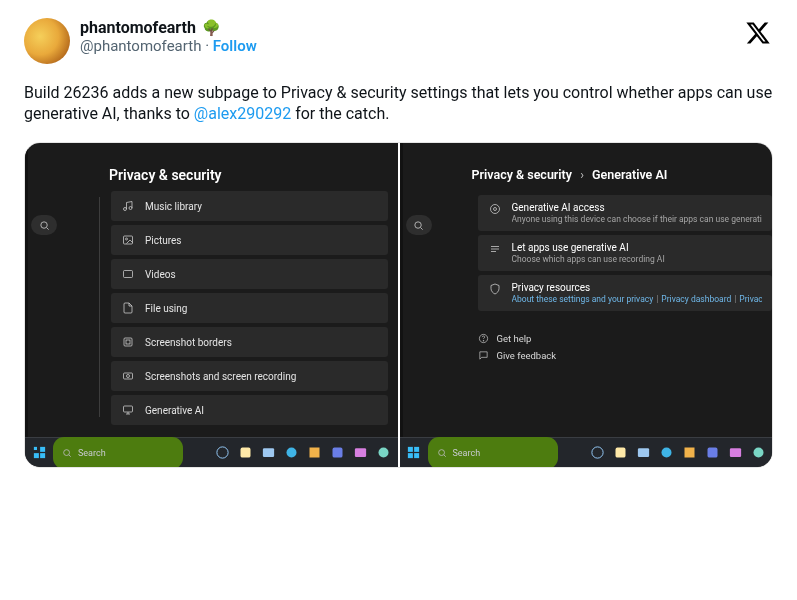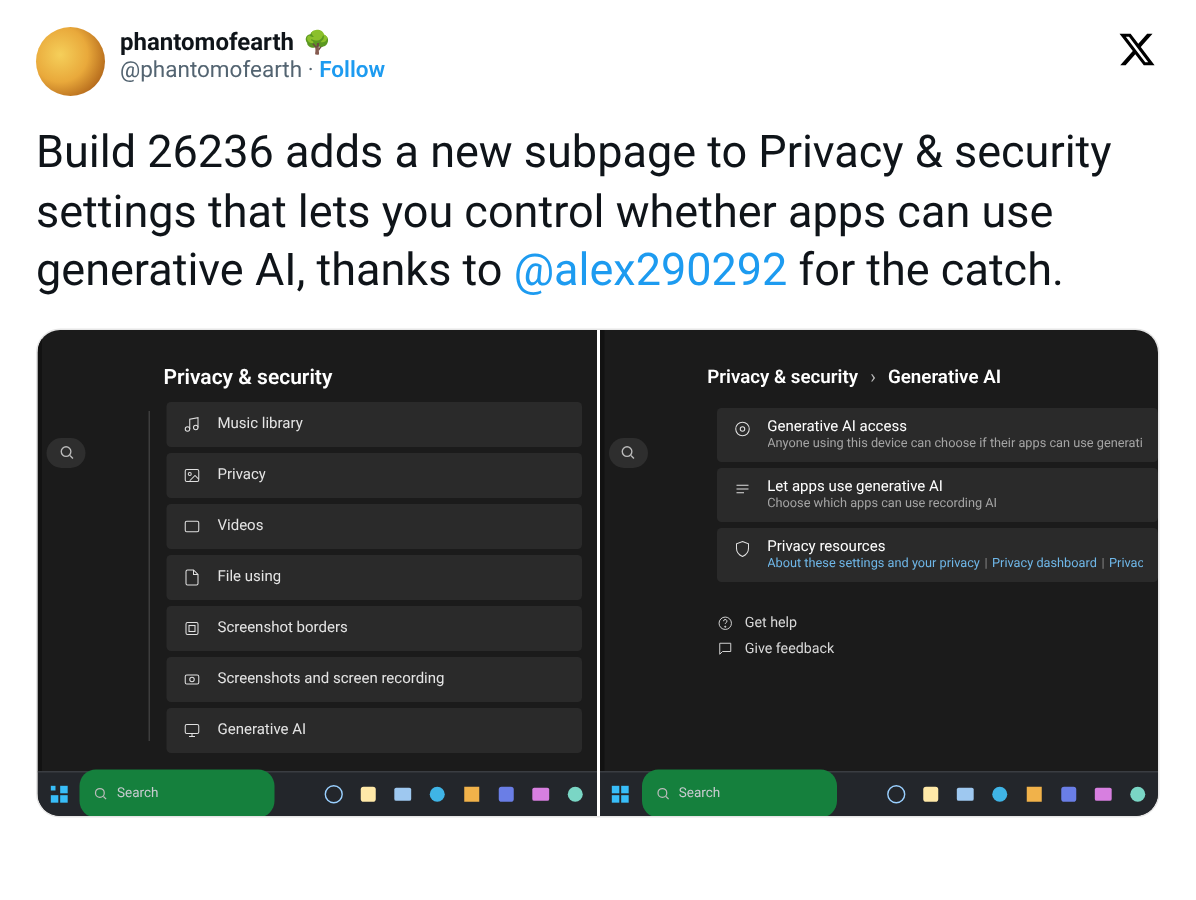--- a/index.html
+++ b/index.html
@@ -11,21 +11,21 @@
   .avatar { width: 46px; height: 46px; border-radius: 50%; background: radial-gradient(circle at 35% 40%, #f5cf5a 0%, #e9a93b 45%, #b96f1e 75%, #6d3d12 100%); flex: 0 0 46px; }
   .names { line-height: 1.2; }
   .display-name { font-weight: 700; color: #0f1419; font-size: 16px; }
   .handle-line { font-size: 15px; color: #536471; }
   .handle { color: #536471; }
   .follow-link { color: #1d9bf0; font-weight: 600; }
   .x-logo { position: absolute; right: 26px; top: 20px; }
   .x-logo svg { width: 26px; height: 26px; fill: #000; }
   .tree { font-size: 15px; margin-left: 2px; }
 
-  .tweet-text { margin-top: 18px; font-size: 30px; line-height: 1.32; color: #0f1419; font-weight: 400; }
+  .tweet-text { margin-top: 18px; font-size: 16px; line-height: 1.32; color: #0f1419; font-weight: 400; }
   .mention { color: #1d9bf0; }
 
   .gallery { margin-top: 18px; display: flex; gap: 2px; border-radius: 16px; overflow: hidden; border: 1px solid #e6e6e6; height: 326px; }
   .pane { flex: 1 1 50%; background: #1b1b1b; color: #e8e8e8; position: relative; overflow: hidden; font-size: 10px; }
 
   .pane-title { font-size: 14px; font-weight: 600; color: #fff; position: absolute; top: 24px; left: 84px; }
   .crumb { font-size: 12.5px; font-weight: 600; color: #fff; position: absolute; top: 24px; left: 72px; white-space: nowrap; }
   .crumb .sep { color: #bbb; margin: 0 5px; font-weight: 400; }
 
   .search-pill { position: absolute; left: 6px; top: 72px; width: 26px; height: 20px; border-radius: 10px; background: #2e2e2e; display:flex; align-items:center; justify-content:center; color:#bbb; }
@@ -47,21 +47,21 @@
   .card-sub { font-size: 8.5px; color:#a5a5a5; white-space:nowrap; overflow:hidden; text-overflow:clip; }
   .card-sub .lnk { color:#6fb7e8;margin-top:14px; }
   .card-sub .pipe { color:#888; margin:0 3px; }
 
   .help-links { position:absolute; left: 78px; top: 190px; display:flex; flex-direction:column; gap:6px;justify-content:center; }
   .help-row { display:flex; align-items:center; gap:8px; font-size:9.5px; color:#d8d8d8; }
   .help-row svg { width:11px; height:11px; stroke:#d8d8d8; fill:none; stroke-width:1.4;}
 
   
   .taskbar { position:absolute; left:0; right:0; bottom:0; height:30px; background:#23262b; border-top:1px solid #3a3d42; display:flex; align-items:center; padding: 0 6px; gap:6px; }
-  .tb-search { flex:1; max-width:130px; height:32px; border-radius:11px; background:#15803d; display:flex; align-items:center; gap:6px; padding:0 9px; color:#c8cbd0; font-size:9px; }
+  .tb-search { flex:1; max-width:130px; height:32px; border-radius:11px; background:#4d7c0f; display:flex; align-items:center; gap:6px; padding:0 9px; color:#c8cbd0; font-size:9px; }
   .tb-icons { display:flex; align-items:center; gap:7px; margin-left:auto; }
   .tb-icons span, .tb-start { width:16px; height:16px; display:inline-flex; align-items:center; justify-content:center; }
   .tb-start svg, .tb-icons svg { width:15px; height:15px; }
   .sq { width:5px; height:5px; }
 
   .pane-left-edge { position:absolute; left:0; top:0; width:3px; bottom:30px; background:#121212;}
 </style>
 </head>
 <body>
 
@@ -116,21 +116,21 @@
             <span class="row-label">Music library</span>
           </div>
         <div class="row">
             <span class="icon-slot">
               <svg viewBox="0 0 24 24">
                 <rect x="3" y="4" width="18" height="16" rx="2"></rect>
                 <circle cx="9" cy="10" r="2"></circle>
                 <path d="M21 17l-5-5-7 7"></path>
               </svg>
             </span>
-            <span class="row-label">Privacy</span>
+            <span class="row-label">Pictures</span>
           </div>
         <div class="row">
             <span class="icon-slot">
               <svg viewBox="0 0 24 24">
                 <rect x="3" y="5" width="18" height="14" rx="2"></rect>
               </svg>
             </span>
             <span class="row-label">Videos</span>
           </div>
         <div class="row">

